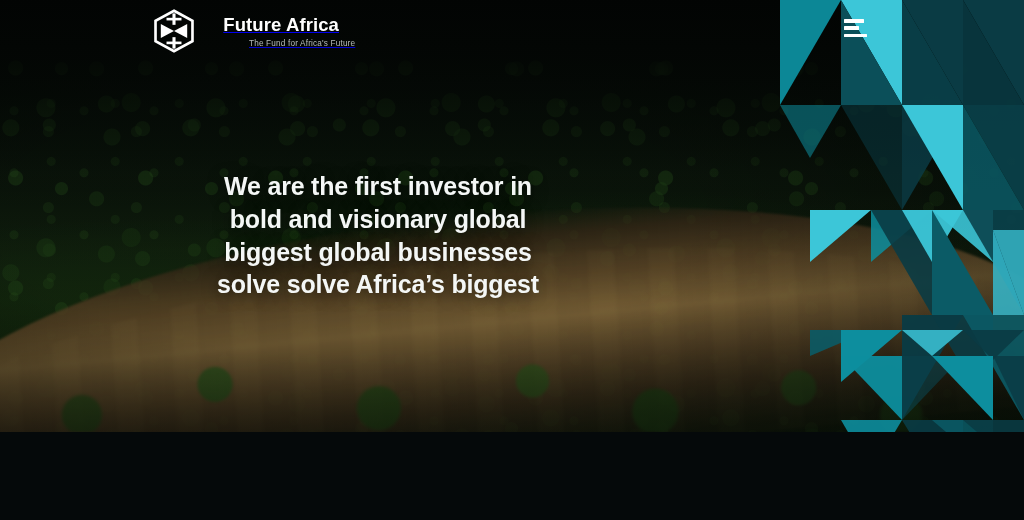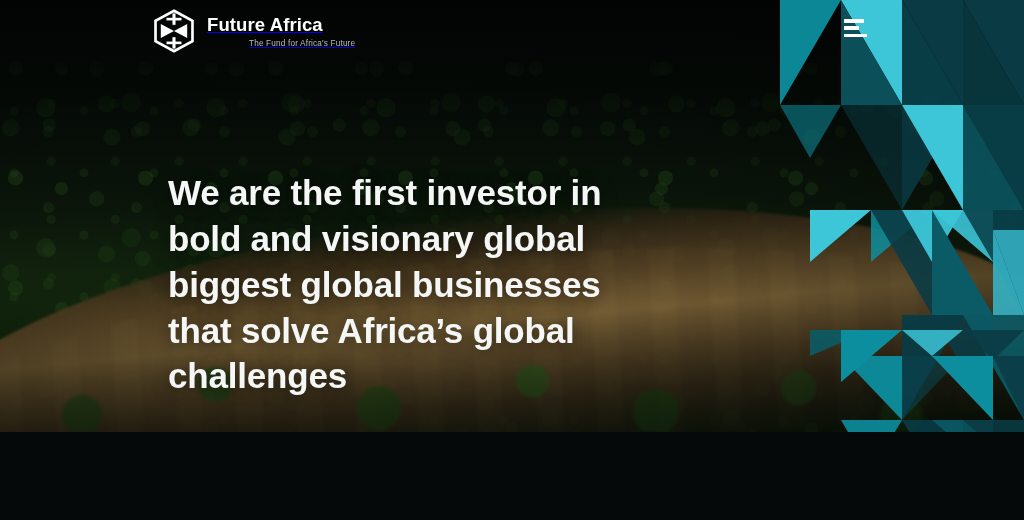--- a/index.html
+++ b/index.html
@@ -9,20 +9,21 @@
     overflow:hidden;
     background:#05090a;
     font-family:"Liberation Sans", sans-serif;
   }
 
   .hero {
     position:relative;
     width:1024px; height:432px;
     overflow:hidden;
     background:#060b08;
+    text-align:center;
   }
 
   
   .photo { position:absolute; inset:0; overflow:hidden; }
 
   .photo-base {
     position:absolute; inset:0;
     background:
       radial-gradient(ellipse 60% 40% at 18% 78%, #17300f 0%, rgba(10,22,8,0) 70%),
       radial-gradient(ellipse 55% 38% at 62% 72%, #14290e 0%, rgba(9,20,7,0) 72%),
@@ -175,21 +176,21 @@
   .menu-button span:nth-child(2){ width:15px; }
   .menu-button span:nth-child(3){ width:23px; }
 
   
   .headline {
     position:absolute;
     left:168px; top:170px;
     width:420px;
     z-index:5;
     color:#f4f7f6;
-    font-size:35px;
+    font-size:25px;
     font-weight:700;
     line-height:1.31;
     letter-spacing:-.2px;
     text-shadow:0 2px 16px rgba(0,0,0,.55);
   }
   .headline .ln { display:block; white-space:nowrap; }
 </style>
 </head>
 <body>
 
@@ -285,17 +286,16 @@
       <span></span>
       <span></span>
     </button>
 
   </header>
 
   <h1 class="headline">
     <span class="ln">We are the first investor in</span>
     <span class="ln">bold and visionary global</span>
     <span class="ln">biggest global businesses</span>
-    <span class="ln">that solve Africa’s global</span>
-    <span class="ln">challenges</span>
+    <span class="ln">solve solve Africa’s biggest</span>
   </h1>
 
 </div>
 
 </body></html>

